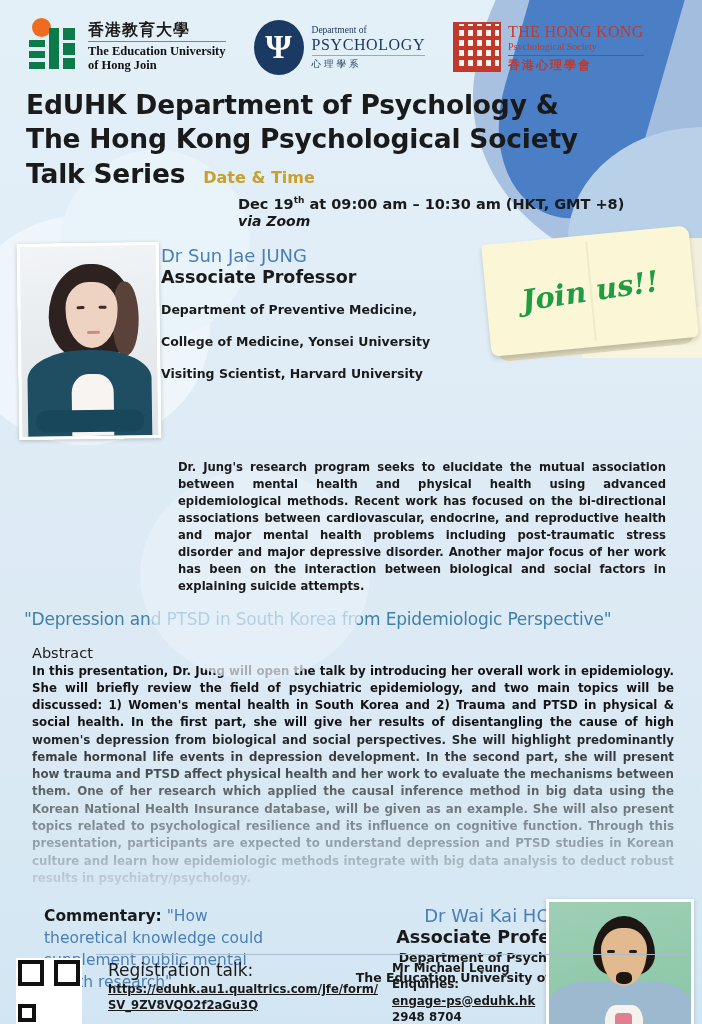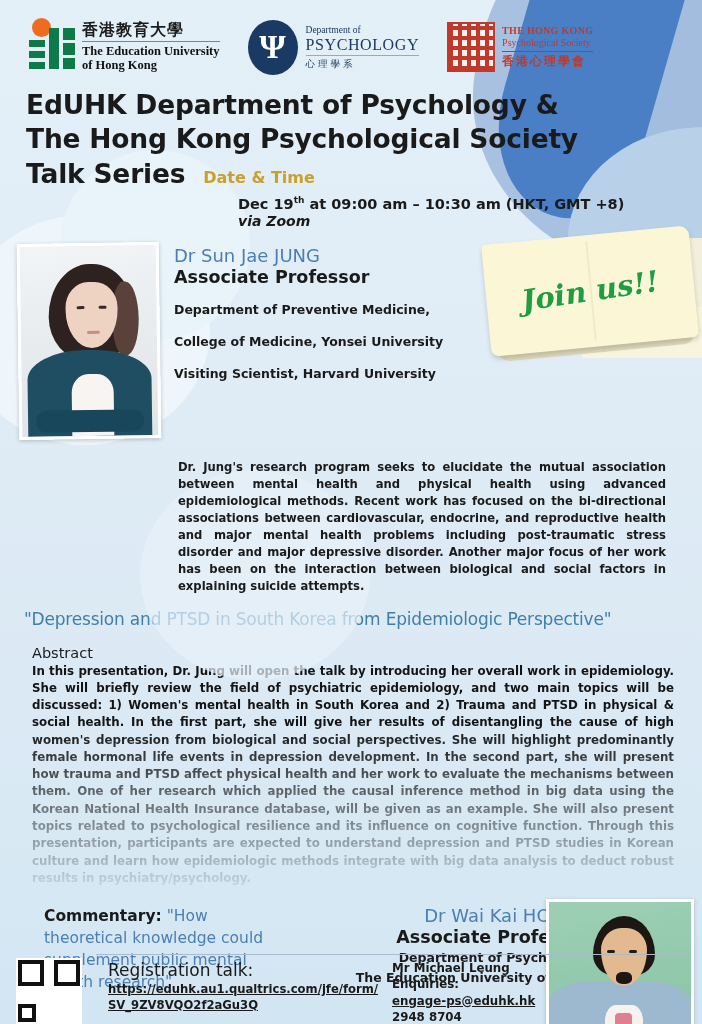--- a/index.html
+++ b/index.html
@@ -83,21 +83,21 @@
   }
 
   
   .logo-bar {
     position: relative;
     display: flex; align-items: center;
     padding: 18px 24px 8px 26px;
     gap: 28px;
   }
 
-  .logo-eduhk { display: flex; align-items: center; gap: 4px; }
+  .logo-eduhk { display: flex; align-items: center; gap: 10px; }
   .eduhk-mark { position: relative; width: 52px; height: 58px; }
   .eduhk-dot {
     position: absolute; top: 0; left: 6px;
     width: 19px; height: 19px; border-radius: 50%;
     background: #ee6b1f;
   }
   .eduhk-bar { position: absolute; background: #0d7a4a; }
   .b1 { top: 22px; left: 3px; width: 16px; height: 7px; }
   .b2 { top: 33px; left: 3px; width: 16px; height: 7px; }
   .b3 { top: 44px; left: 3px; width: 16px; height: 7px; }
@@ -145,21 +145,21 @@
     width: 48px; height: 50px;
     border: 2px solid #c0392b;
     background:
       repeating-linear-gradient(90deg, #c0392b 0 4px, transparent 4px 9px),
       repeating-linear-gradient(0deg, #c0392b 0 4px, transparent 4px 10px);
     background-color: #fdf2f0;
   }
   .hkps-text { line-height: 1.2; }
   .hkps-l1 {
     font-family: "Liberation Serif", serif;
-    font-size: 10px; font-weight: 700; color: #c0392b; letter-spacing: .3px;
+    font-size: 16px; font-weight: 400; color: #c0392b; letter-spacing: .3px;
   }
   .hkps-l2 { font-family: "Liberation Serif", serif; font-size: 10px; color: #c0392b; }
   .hkps-rule { height: 1px; background: #c0392b; margin: 2px 0; }
   .hkps-cn {
     font-family: "DejaVu Sans", sans-serif;
     font-size: 12px; font-weight: 700; color: #c0392b; letter-spacing: 2px;
   }
 
   
   .title-block { position: relative; padding: 4px 24px 0 26px; }
@@ -182,21 +182,21 @@
   .datetime-line sup { font-size: 9px; }
   .via-zoom {
     margin-left: 212px;
     font-family: "DejaVu Sans", sans-serif;
     font-size: 14px; font-style: italic; font-weight: 700; color: #1a1a1a;
     margin-top: 1px;
   }
 
   
   .speaker1 { position: relative; margin-top: 14px; padding: 0 10px 0 18px; }
-  .sp1-row { display: flex; gap: 14px; }
+  .sp1-row { display: flex; gap: 1px; }
 
   .photo-jung {
     width: 142px; height: 196px; flex: 0 0 142px;
     background: linear-gradient(175deg, #f2f4f6 0%, #e8ecef 45%, #dfe4e8 100%);
     border: 3px solid #ffffff;
     box-shadow: 0 1px 4px rgba(0,0,0,.22);
     position: relative; overflow: hidden;
     transform: rotate(-0.8deg);
   }
   .jung-hair {
@@ -457,21 +457,21 @@
           <div class="eduhk-bar b3"></div>
         <div class="eduhk-bar b4"></div>
           <div class="eduhk-bar b5"></div>
         <div class="eduhk-bar b6"></div>
           <div class="eduhk-bar b7"></div>
       </div>
       <div class="eduhk-text">
         <div class="eduhk-cn">香港教育大學</div>
         <div class="eduhk-rule"></div>
         <div class="eduhk-en">The Education University</div>
-        <div class="eduhk-en">of Hong Kong</div>
+        <div class="eduhk-en">of Hong Join</div>
       </div>
     </div>
 
     <div class="logo-psy">
       <div class="psy-mark">
         <div class="psy-circle"></div>
         <div class="psy-glyph">Ψ</div>
       </div>
       <div class="psy-text">
         <div class="psy-dept">Department of</div>

